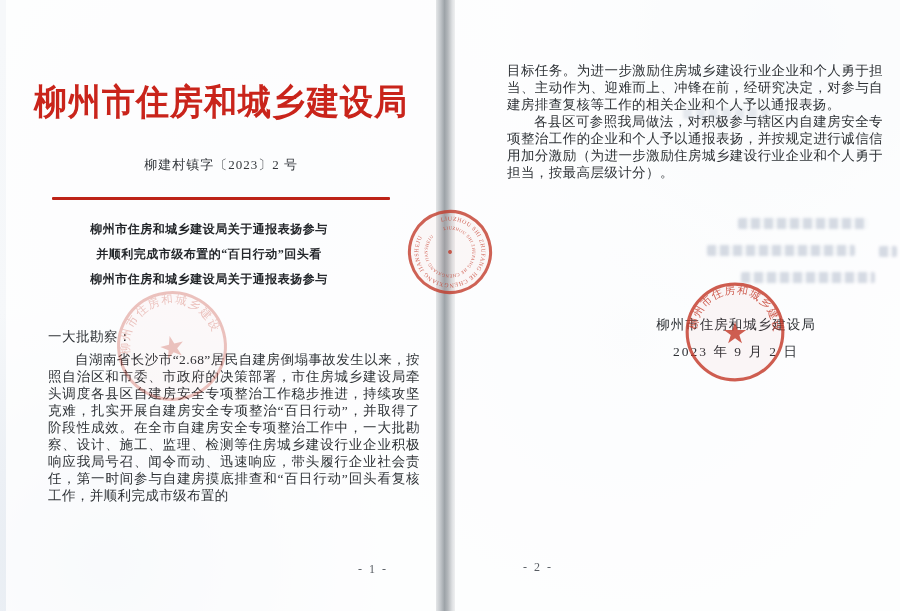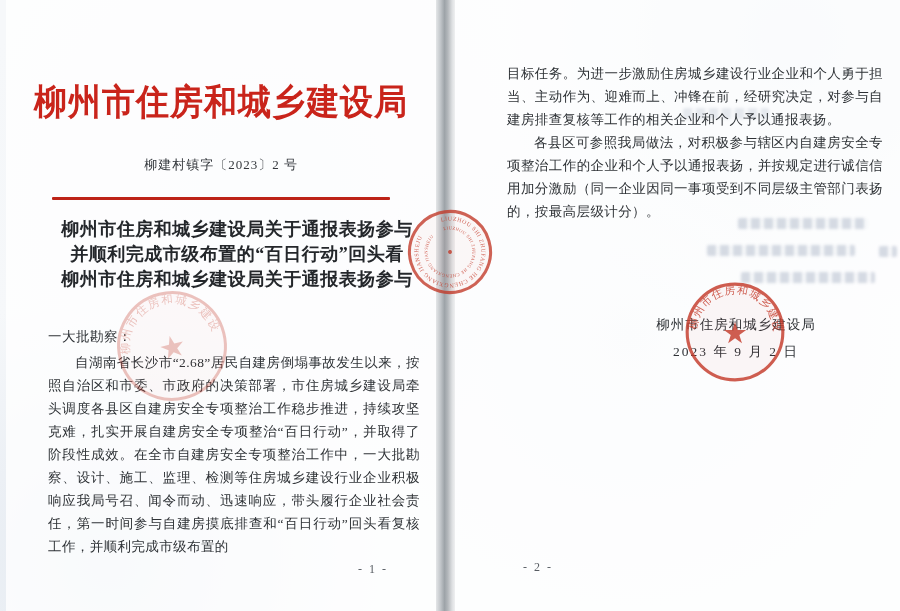--- a/index.html
+++ b/index.html
@@ -26,26 +26,26 @@
     position:absolute; top:80px; left:0; width:100%; text-align:center;
     font-size:33px; font-weight:bold; color:#c9241b; letter-spacing:1px;
     transform:scaleY(1.08); white-space:nowrap;
   }
   .doc-number {
     position:absolute; top:156px; left:0; width:100%; text-align:center;
     font-size:13px; color:#33373c; letter-spacing:1px;
   }
   .red-rule { position:absolute; top:197px; left:46px; width:338px; height:3px; background:#bd2317; border-radius:1px; }
   .doc-title {
-    position:absolute; top:217px; left:40px; width:382px; text-align:center;
-    font-size:18px; line-height:25px; font-weight:bold; color:#24272b; letter-spacing:0.5px;
+    position:absolute; top:217px; left:12px; width:382px; text-align:center;
+    font-size:12px; line-height:25px; font-weight:bold; color:#24272b; letter-spacing:0.5px;
   }
   .salutation { position:absolute; top:328px; left:42px; font-size:13.5px; color:#2e3236; letter-spacing:0.5px; }
   .body-text {
-    font-size:13.5px; line-height:23px; letter-spacing:0.4px; color:#2e3236;
+    font-size:13.5px; line-height:17px; letter-spacing:0.4px; color:#2e3236;
     text-align:justify; word-break:break-all;
   }
   .p1-body { position:absolute; top:351px; left:42px; width:372px; text-indent:2em; }
   .page-num { position:absolute; font-size:12px; color:#575c62; letter-spacing:2px; text-align:center; width:90px; }
   .page-num-1 { top:562px; left:322px; }
   .page-num-2 { top:560px; left:38px; }
   
   .p2-flow { position:absolute; top:62px; left:52px; width:376px; }
   .p2-flow p.indent { text-indent:2em; }
   .attachment-line { position:absolute; top:248px; left:52px; width:376px; text-indent:2em; }
@@ -103,21 +103,21 @@
   <div class="page page-right">
 
     <div class="bleed bleed-e"></div>
     <div class="bleed bleed-a"></div>
     <div class="bleed bleed-b"></div>
     <div class="bleed bleed-c"></div>
     <div class="bleed bleed-d"></div>
 
     <div class="p2-flow body-text">
       <p>目标任务。为进一步激励住房城乡建设行业企业和个人勇于担当、主动作为、迎难而上、冲锋在前，经研究决定，对参与自建房排查复核等工作的相关企业和个人予以通报表扬。</p>
-      <p class="indent">各县区可参照我局做法，对积极参与辖区内自建房安全专项整治工作的企业和个人予以通报表扬，并按规定进行诚信信用加分激励（同一企业因同一事项受到不同层级主管部门表扬的，按最高层级计分）。</p>
+      <p class="indent">各县区可参照我局做法，对积极参与辖区内自建房安全专项整治工作的企业和个人予以通报表扬，并按规定进行诚信信用加分激励（为进一步激励住房城乡建设行业企业和个人勇于担当，按最高层级计分）。</p>
     </div>
 
 
     <div class="signature">
       <div class="sig-agency">柳州市住房和城乡建设局</div>
       <div class="sig-date">2023 年 9 月 2 日</div>
     </div>
 
     <svg class="seal seal-date" viewBox="0 0 100 100">
       <circle cx="50" cy="50" r="46" fill="rgba(214,90,80,0.06)" stroke="#c43a2a" stroke-width="3"></circle>

